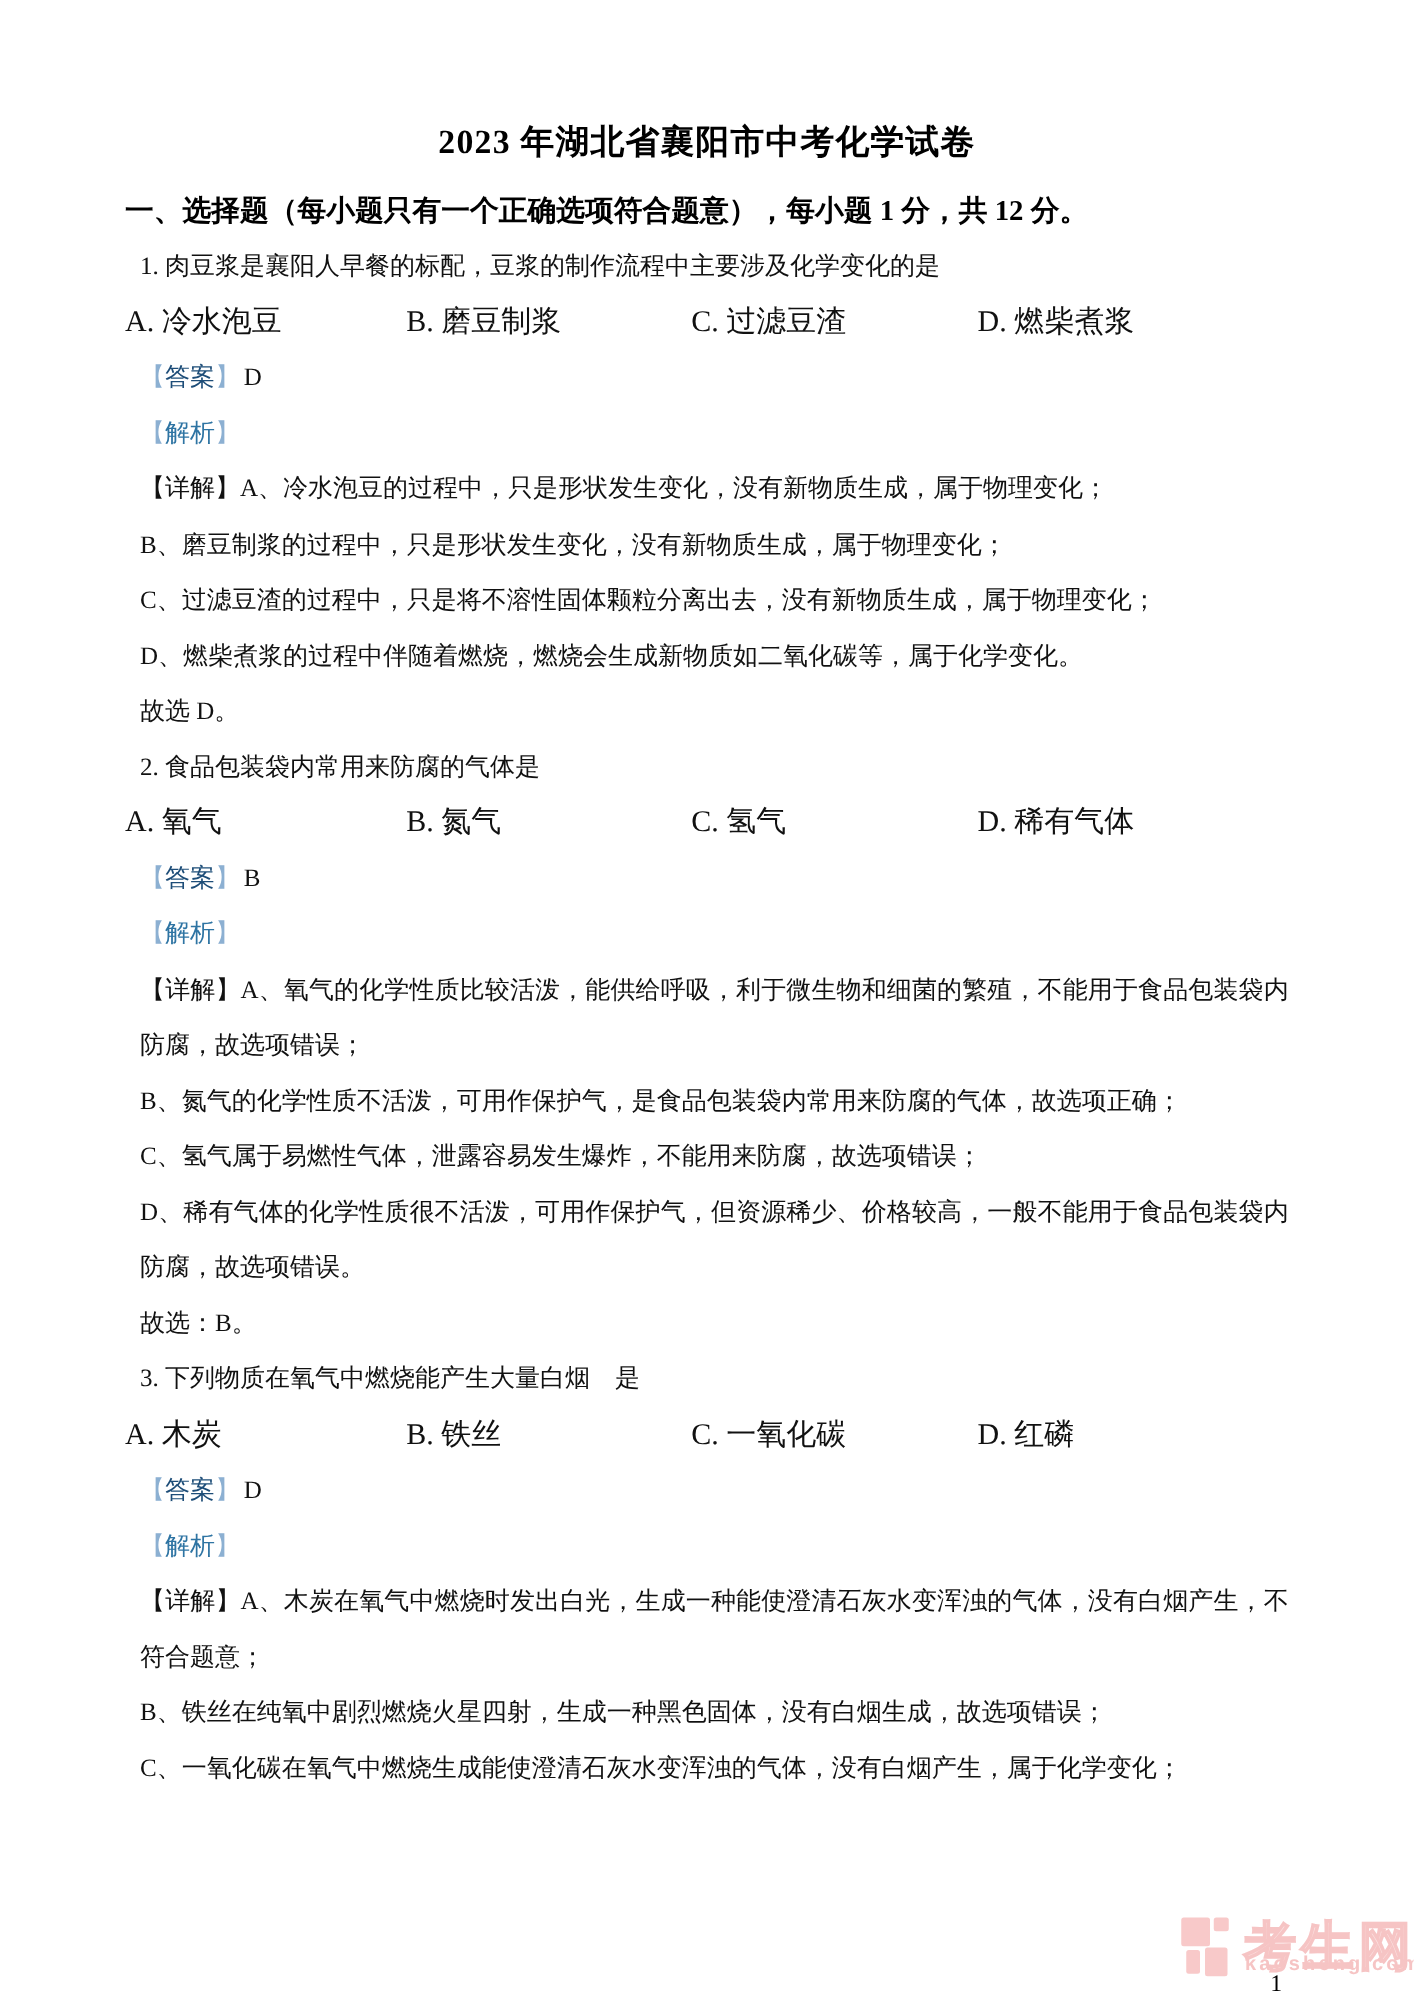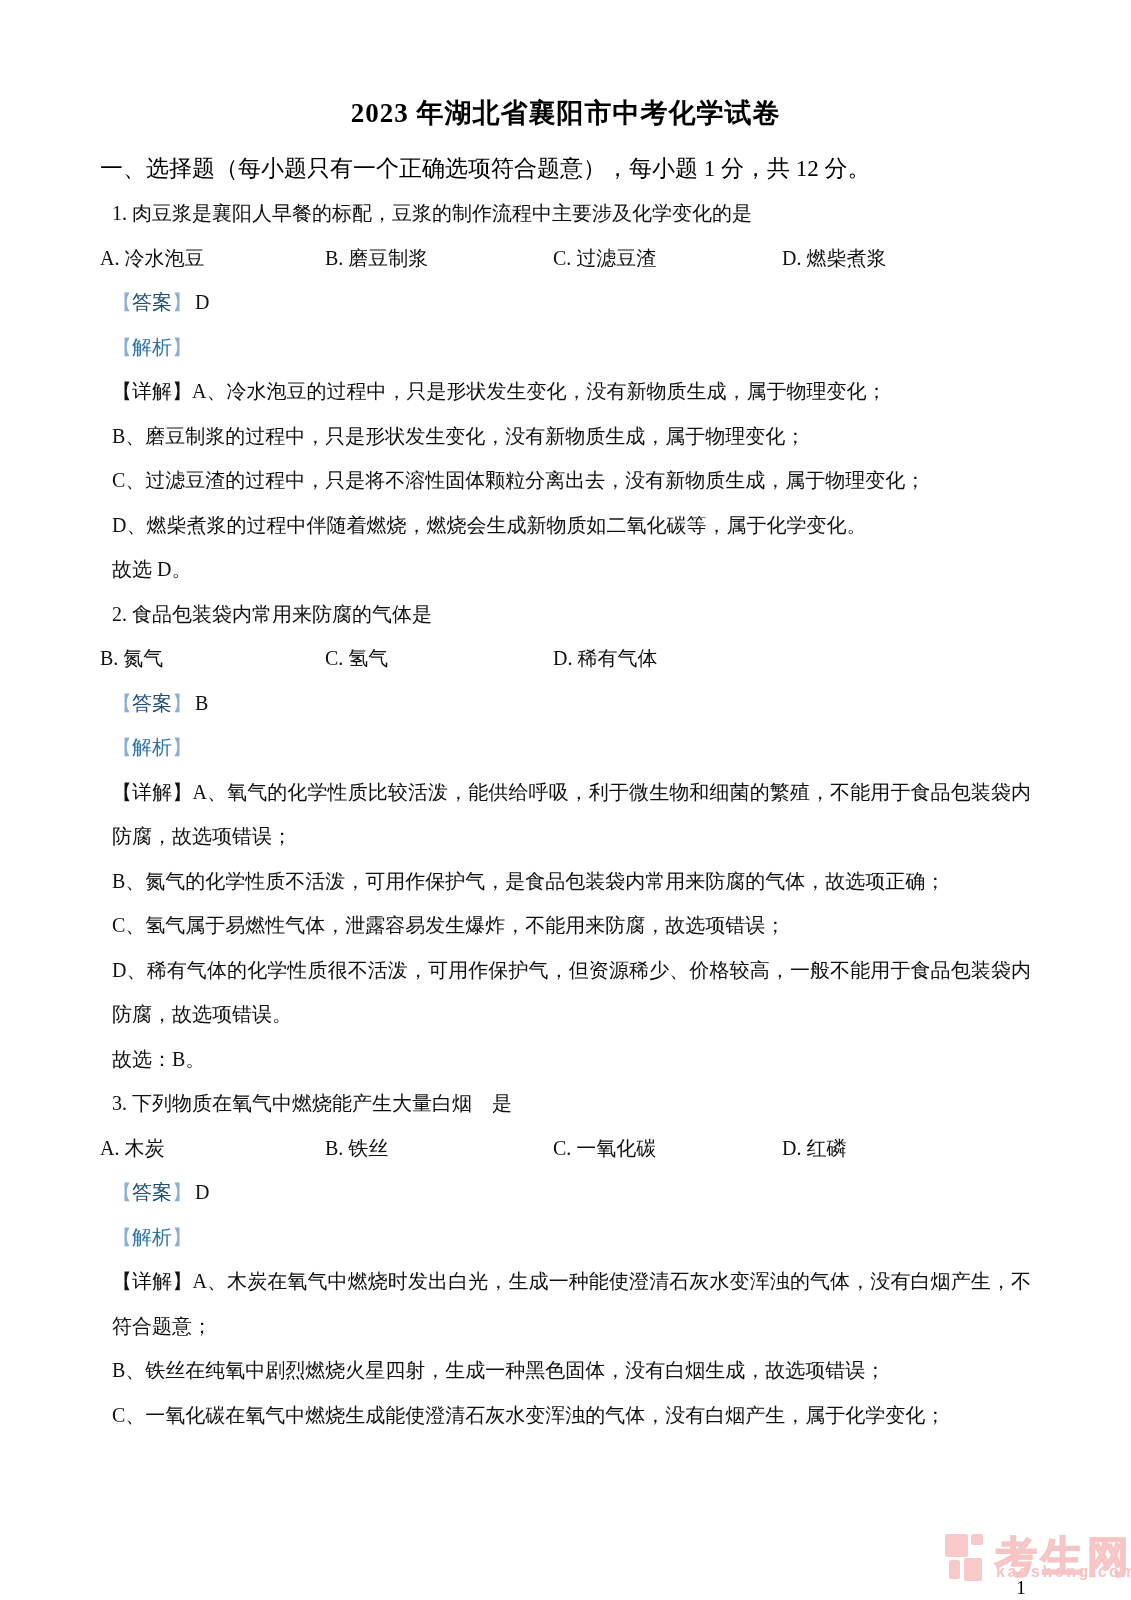--- a/index.html
+++ b/index.html
@@ -25,35 +25,35 @@
     font-weight: bold;
     text-align: center;
     line-height: 36px;
     letter-spacing: 1px;
     color: #000000;
   }
   .section-header {
     margin-top: 23px;
     margin-bottom: 7px;
     font-size: 23px;
-    font-weight: normal;
+    font-weight: bold;
     line-height: 30px;
     color: #000000;
   }
   .line {
     font-size: 20px;
     line-height: 44.5px;
     text-align: justify;
     color: #111111;
     margin-left: 12px;
   }
   .options-row {
     display: grid;
     grid-template-columns: 225px 228px 229px auto;
-    font-size: 20px;
+    font-size: 24px;
     line-height: 44.5px;
   }
   .bk { color: #8cb0d2; }
   .lw { }
   .answer-w { color: #1d4d78; }
   .analysis-w { color: #2e74a3; }
   .ans-val { color: #111111; margin-left: 3px; }
   
   .wm-blocks {
     position: absolute;
@@ -126,20 +126,21 @@
       <p class="line">【详解】A、冷水泡豆的过程中，只是形状发生变化，没有新物质生成，属于物理变化；</p>
       <p class="line">B、磨豆制浆的过程中，只是形状发生变化，没有新物质生成，属于物理变化；</p>
       <p class="line">C、过滤豆渣的过程中，只是将不溶性固体颗粒分离出去，没有新物质生成，属于物理变化；</p>
       <p class="line">D、燃柴煮浆的过程中伴随着燃烧，燃烧会生成新物质如二氧化碳等，属于化学变化。</p>
       <p class="line">故选 D。</p>
     </div>
 
     <div>
       <p class="line">2. 食品包装袋内常用来防腐的气体是</p>
       <div class="options-row">
+        <span>A. 氧气</span>
         <span>B. 氮气</span>
         <span>C. 氢气</span>
         <span>D. 稀有气体</span>
       </div>
       <p class="line"><span class="bk">【</span><span class="lw answer-w">答案</span><span class="bk">】</span><span class="ans-val">B</span></p>
       <p class="line"><span class="bk">【</span><span class="lw analysis-w">解析</span><span class="bk">】</span></p>
       <p class="line">【详解】A、氧气的化学性质比较活泼，能供给呼吸，利于微生物和细菌的繁殖，不能用于食品包装袋内防腐，故选项错误；</p>
       <p class="line">B、氮气的化学性质不活泼，可用作保护气，是食品包装袋内常用来防腐的气体，故选项正确；</p>
       <p class="line">C、氢气属于易燃性气体，泄露容易发生爆炸，不能用来防腐，故选项错误；</p>
       <p class="line">D、稀有气体的化学性质很不活泼，可用作保护气，但资源稀少、价格较高，一般不能用于食品包装袋内防腐，故选项错误。</p>

